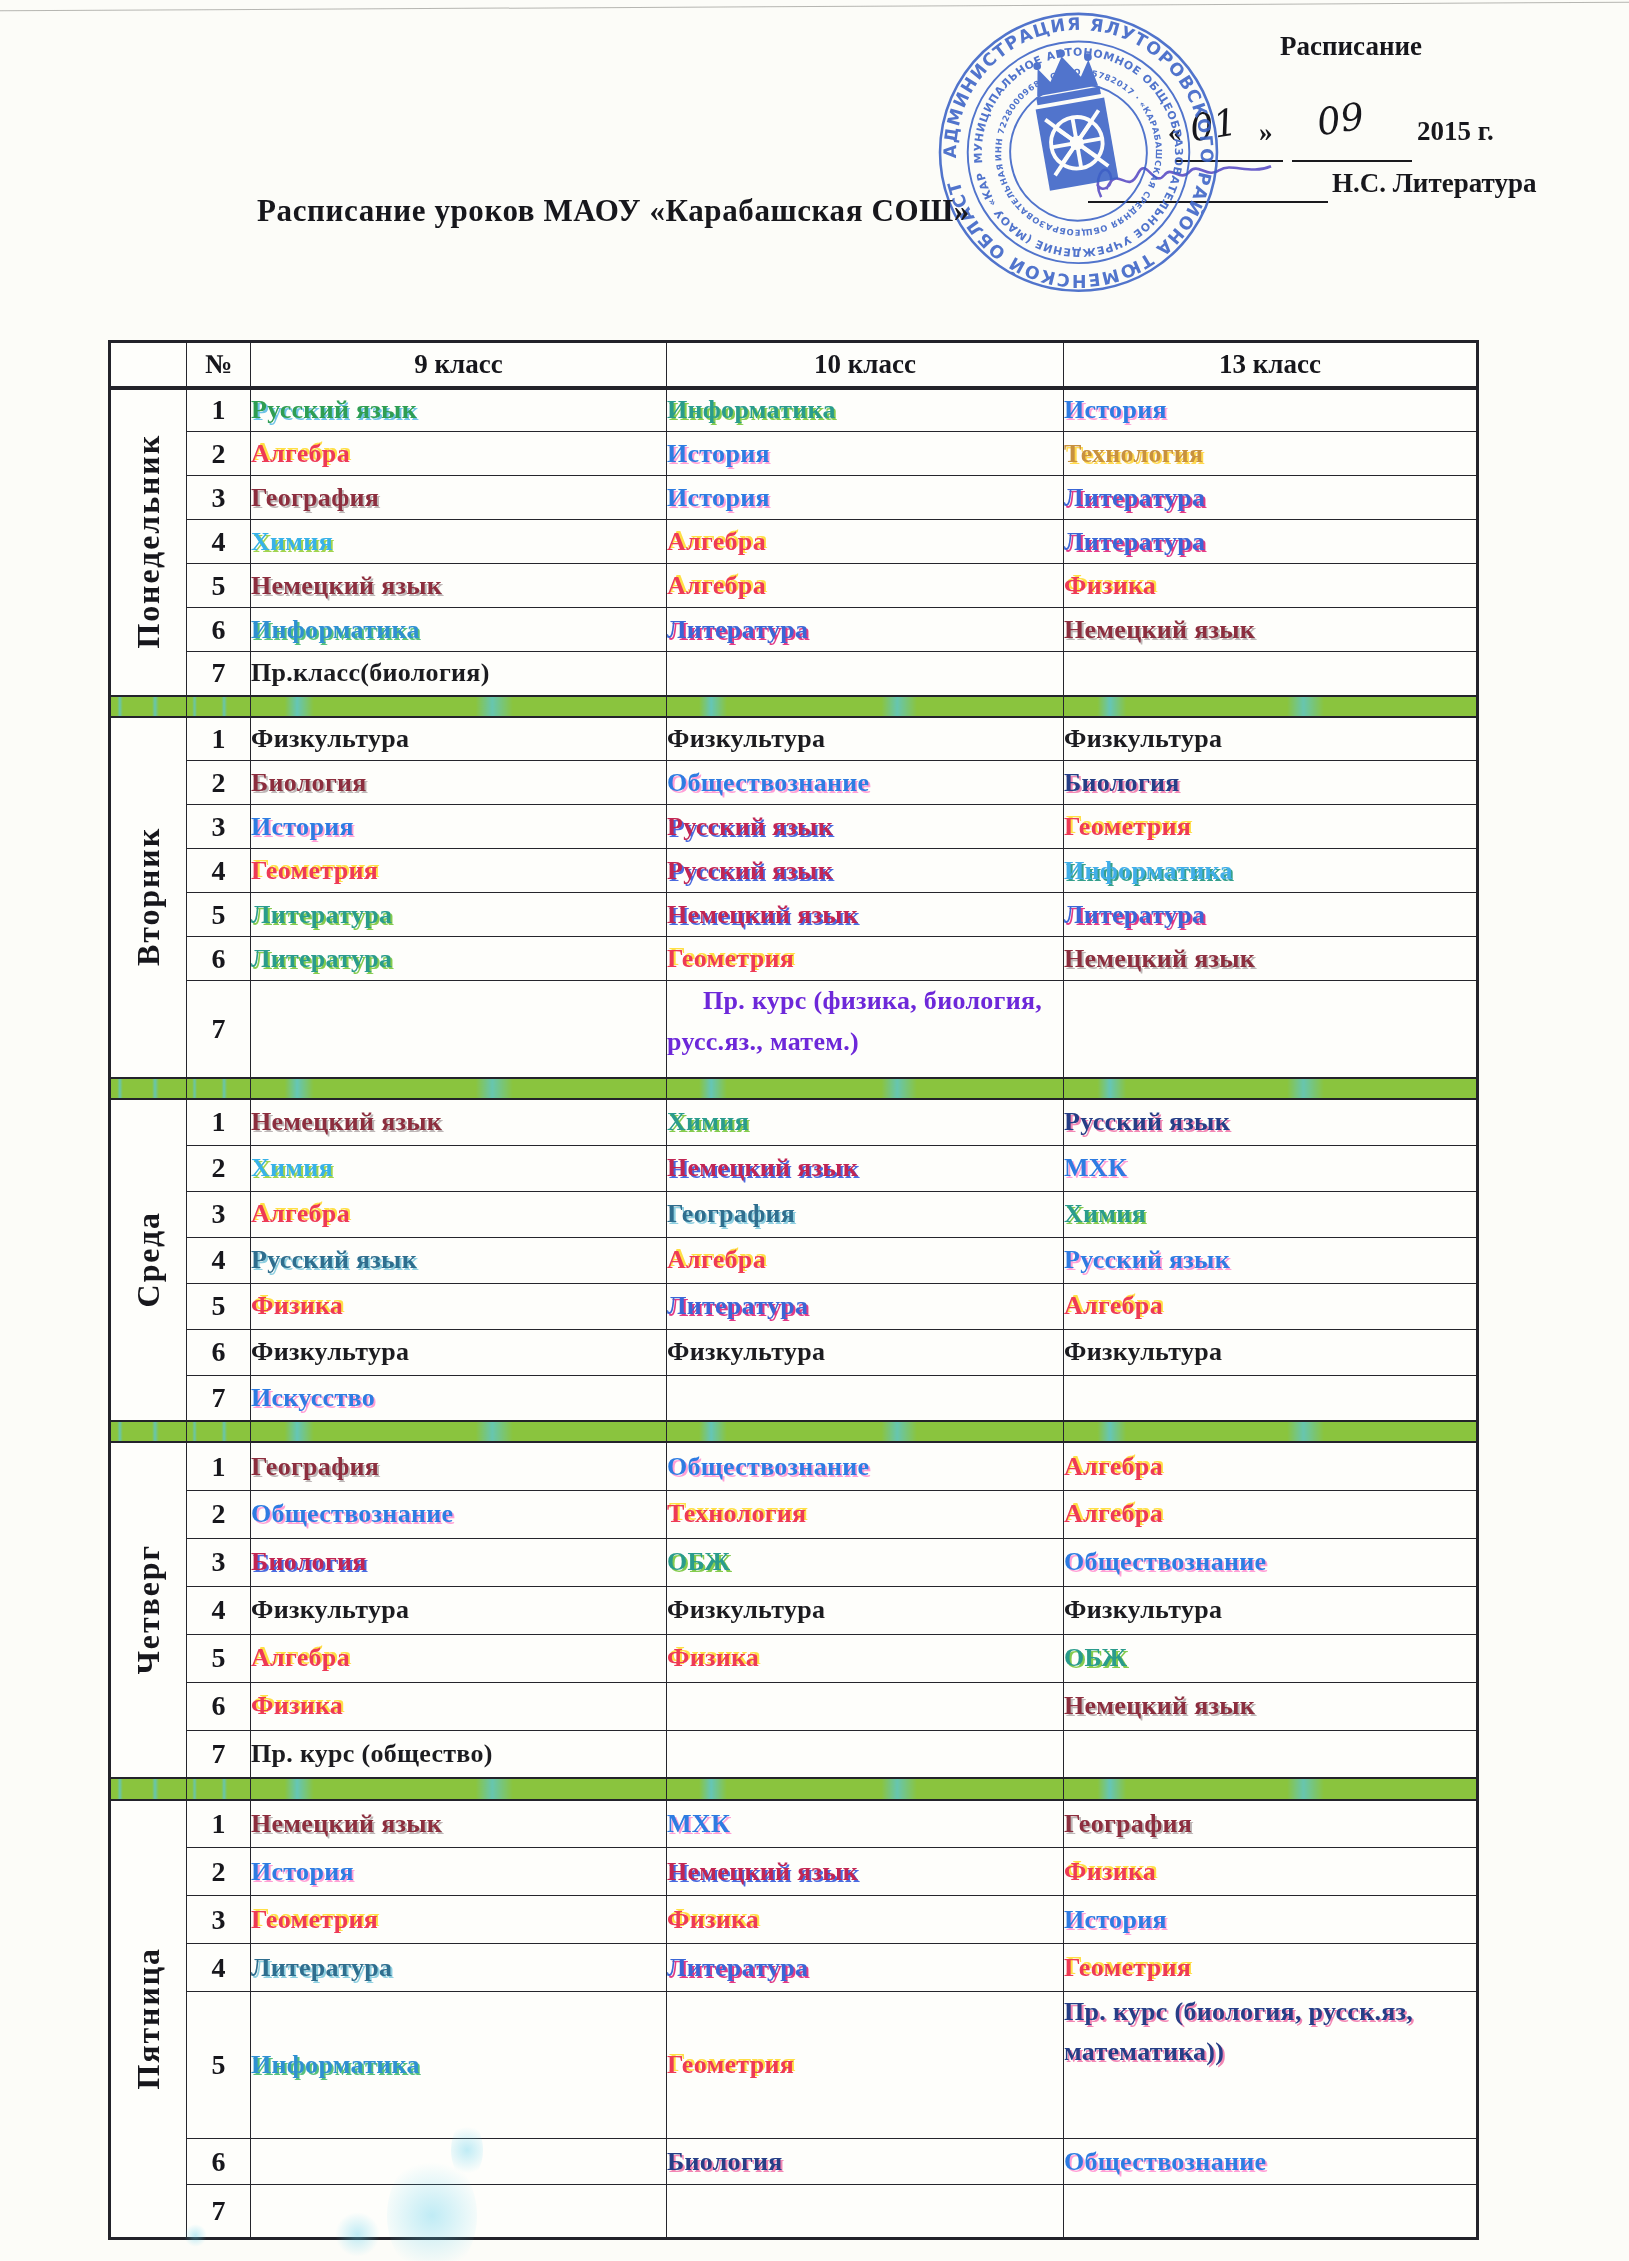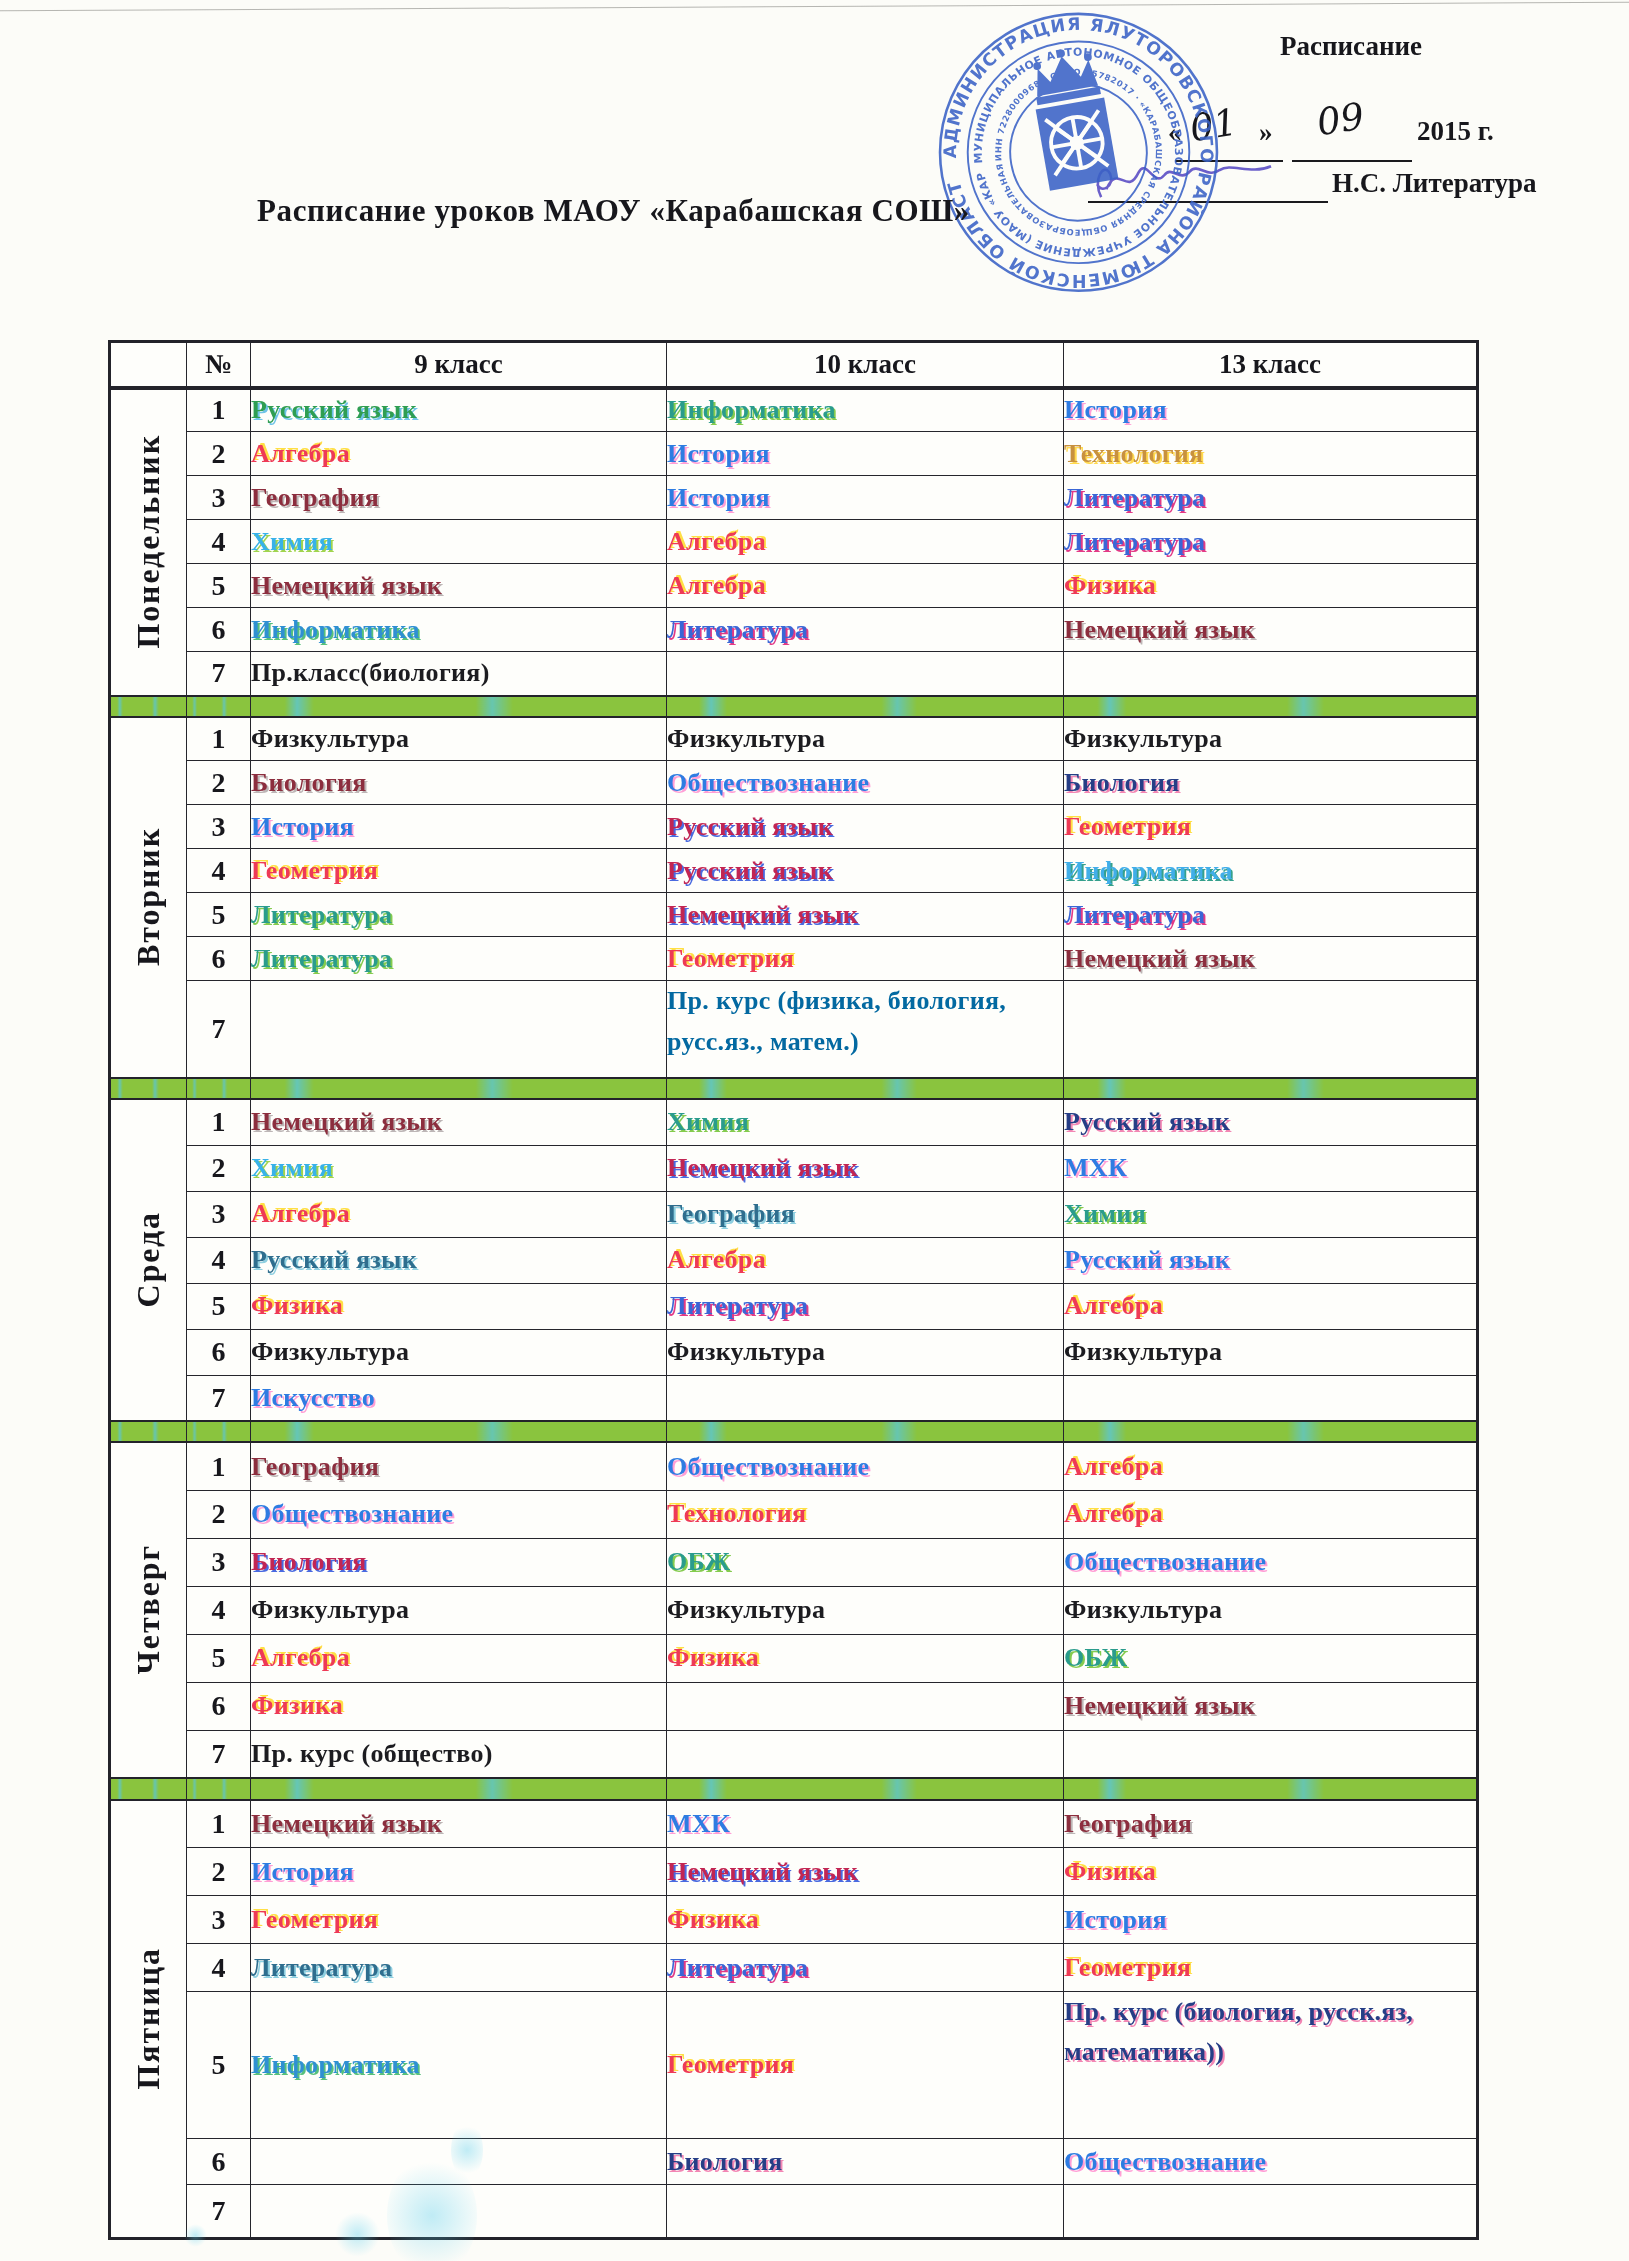--- a/index.html
+++ b/index.html
@@ -223,21 +223,21 @@
         </tr>
         <tr style="height: 44px;">
           <td class="num-cell">6</td>
           <td class="lesson-cell"><span class="lesson" style="color: rgb(42, 156, 140); text-shadow: rgb(132, 203, 78) 1.9px 1.9px 0px;">Литература</span></td>
           <td class="lesson-cell"><span class="lesson" style="color: rgb(238, 58, 86); text-shadow: rgb(255, 223, 69) 1.9px -1.9px 0px;">Геометрия</span></td>
           <td class="lesson-cell"><span class="lesson" style="color: rgb(140, 46, 62); text-shadow: rgb(189, 182, 182) 1.9px 1.9px 0px;">Немецкий язык</span></td>
         </tr>
         <tr style="height: 97px;">
           <td class="num-cell">7</td>
           <td class="lesson-cell"><span class="lesson" style="color: rgb(28, 28, 32);"></span></td>
-          <td class="lesson-cell multiline"><span class="lesson" style="color: #0369a1;">Пр. курс (физика, биология, русс.яз., матем.)</span></td>
+          <td class="lesson-cell multiline"><span class="lesson" style="color: #6d28d9; margin-left: 36px;">Пр. курс (физика, биология, русс.яз., матем.)</span></td>
           <td class="lesson-cell"><span class="lesson" style="color: rgb(28, 28, 32);"></span></td>
         </tr>
         <tr class="sep-row">
           <td></td>
           <td></td>
           <td></td>
           <td></td>
           <td></td>
         </tr>
         <tr style="height: 46px;">

